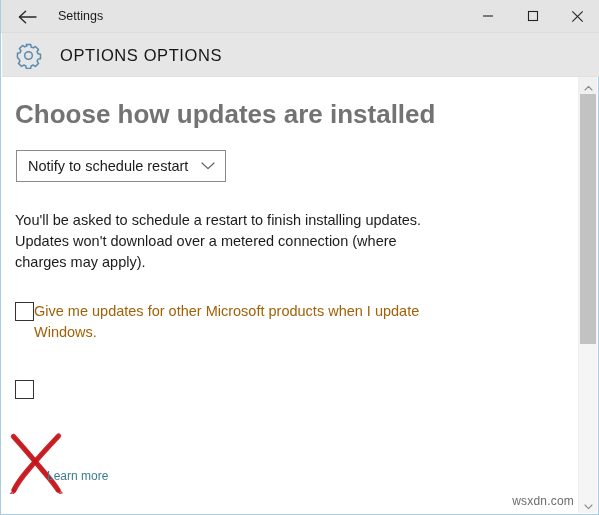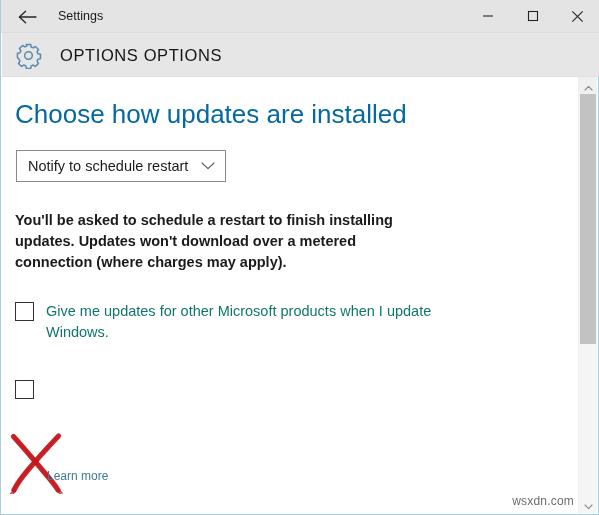--- a/index.html
+++ b/index.html
@@ -100,22 +100,22 @@
     width: 578px;
     height: 436px;
     background: #ffffff;
     overflow: hidden;
   }
 
   .h1 {
     position: absolute;
     left: 13px; top: 22px;
     font-size: 26px;
-    font-weight: 400;
-    color: #0369a1;
+    font-weight: 700;
+    color: #737373;
     white-space: nowrap;
   }
 
   .combo {
     position: absolute;
     left: 14px; top: 73px;
     width: 210px;
     height: 32px;
     border: 1px solid #8a8a8a;
     background: #ffffff;
@@ -136,44 +136,42 @@
     display: flex;
   }
 
   .para {
     position: absolute;
     left: 13px; top: 133px;
     width: 420px;
     font-size: 14.5px;
     line-height: 21px;
     color: #1b1b1b;
-    font-weight: bold;
   }
 
   .checkrow {
     position: absolute;
     display: flex;
     align-items: flex-start;
   }
   .checkrow.r1 { left: 13px; top: 224px; width: 450px; }
   .checkrow.r2 { left: 13px; top: 302px; width: 300px; }
 
   .cbox {
     flex: 0 0 auto;
     width: 19px; height: 19px;
     border: 1.5px solid #333333;
     background: #ffffff;
     box-sizing: border-box;
     margin-top: 1px;
   }
   .cb-label {
-    margin-left: 12px;
     font-size: 14.5px;
     line-height: 21px;
-    color: #0f766e;
+    color: #a16207;
   }
 
   .link {
     position: absolute;
     font-size: 12px;
     color: #3d7b93;
     text-decoration: none;
     white-space: nowrap;
     cursor: pointer;
   }

